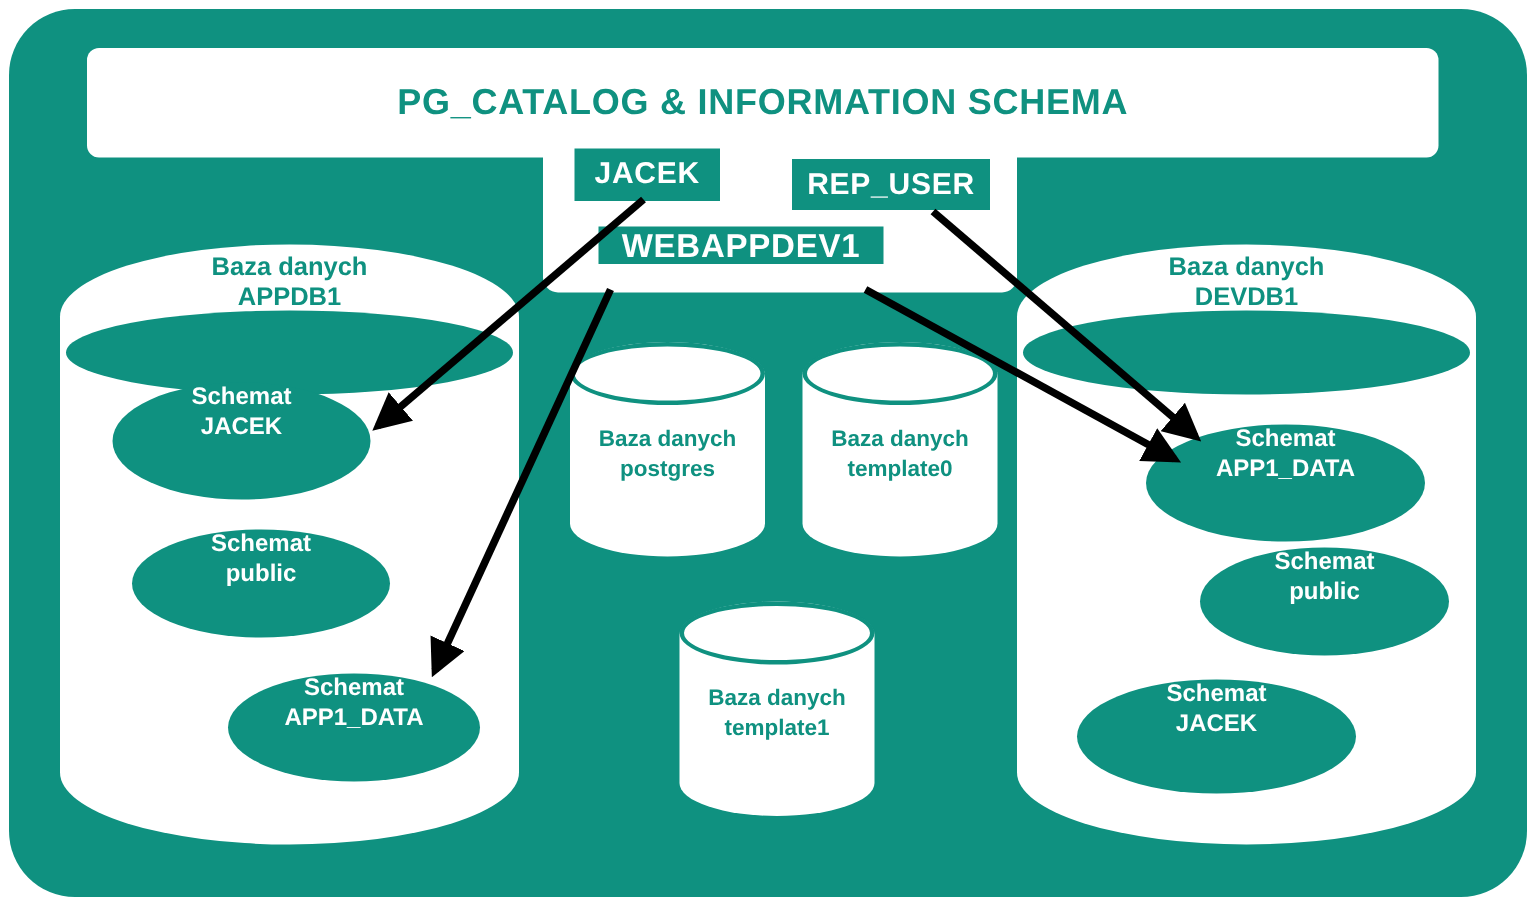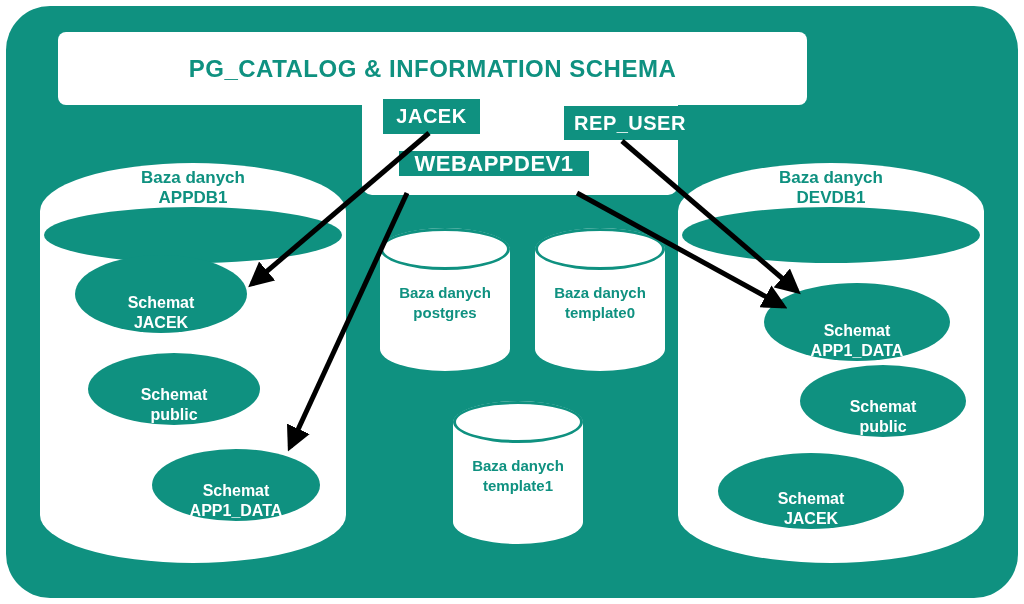--- a/index.html
+++ b/index.html
@@ -23,21 +23,21 @@
     position:absolute;
     left:6px; top:6px;
     width:1012px; height:592px;
     background:var(--teal);
     border-radius:44px;
   }
   
   .titlebar{
     position:absolute;
     left:58px; top:32px;
-    width:749px; height:73px;
+    width:901px; height:73px;
     background:var(--white);
     border-radius:8px;
     display:flex; align-items:center; justify-content:center;
   }
   .titlebar .title{
     color:var(--teal);
     font-weight:700;
     font-size:24px;
     letter-spacing:0.5px;
   }
@@ -51,21 +51,21 @@
   }
   .user-box{
     position:absolute;
     background:var(--teal);
     color:var(--white);
     font-weight:700;
     display:flex; align-items:center; justify-content:center;
     letter-spacing:0.5px;
   }
   .user-jacek{ left:383px; top:99px;  width:97px;  height:35px; font-size:20px;}
-  .user-rep{   left:528px; top:106px; width:132px; height:34px; font-size:20px;margin-left:36px;}
+  .user-rep{   left:528px; top:106px; width:132px; height:34px; font-size:20px;}
   .user-webapp{left:399px; top:151px; width:190px; height:25px; font-size:22px;}
 
   
   .big-cyl{
     position:absolute;
     width:306px; height:400px;
     background:var(--white);
     border-radius:50% / 48px;
   }
   .big-cyl .cyl-title{
@@ -92,21 +92,21 @@
   
   .schema{
     position:absolute;
     background:var(--teal);
     border-radius:50%;
     color:var(--white);
     font-weight:700;
     font-size:16px;
     line-height:1.25;
     display:flex; flex-direction:column;
-    align-items:center; justify-content:flex-end;
+    align-items:center; justify-content:flex-start;
     text-align:center;
     z-index:2;
   }
   
   .sch-l-0{ left:35px;  top:92px;  width:172px; height:78px;}
   .sch-l-1{ left:48px;  top:190px; width:172px; height:72px;}
   .sch-l-2{ left:112px; top:286px; width:168px; height:72px;}
   
   .sch-r-0{ left:86px;  top:120px; width:186px; height:78px;}
   .sch-r-1{ left:122px; top:202px; width:166px; height:72px;}

